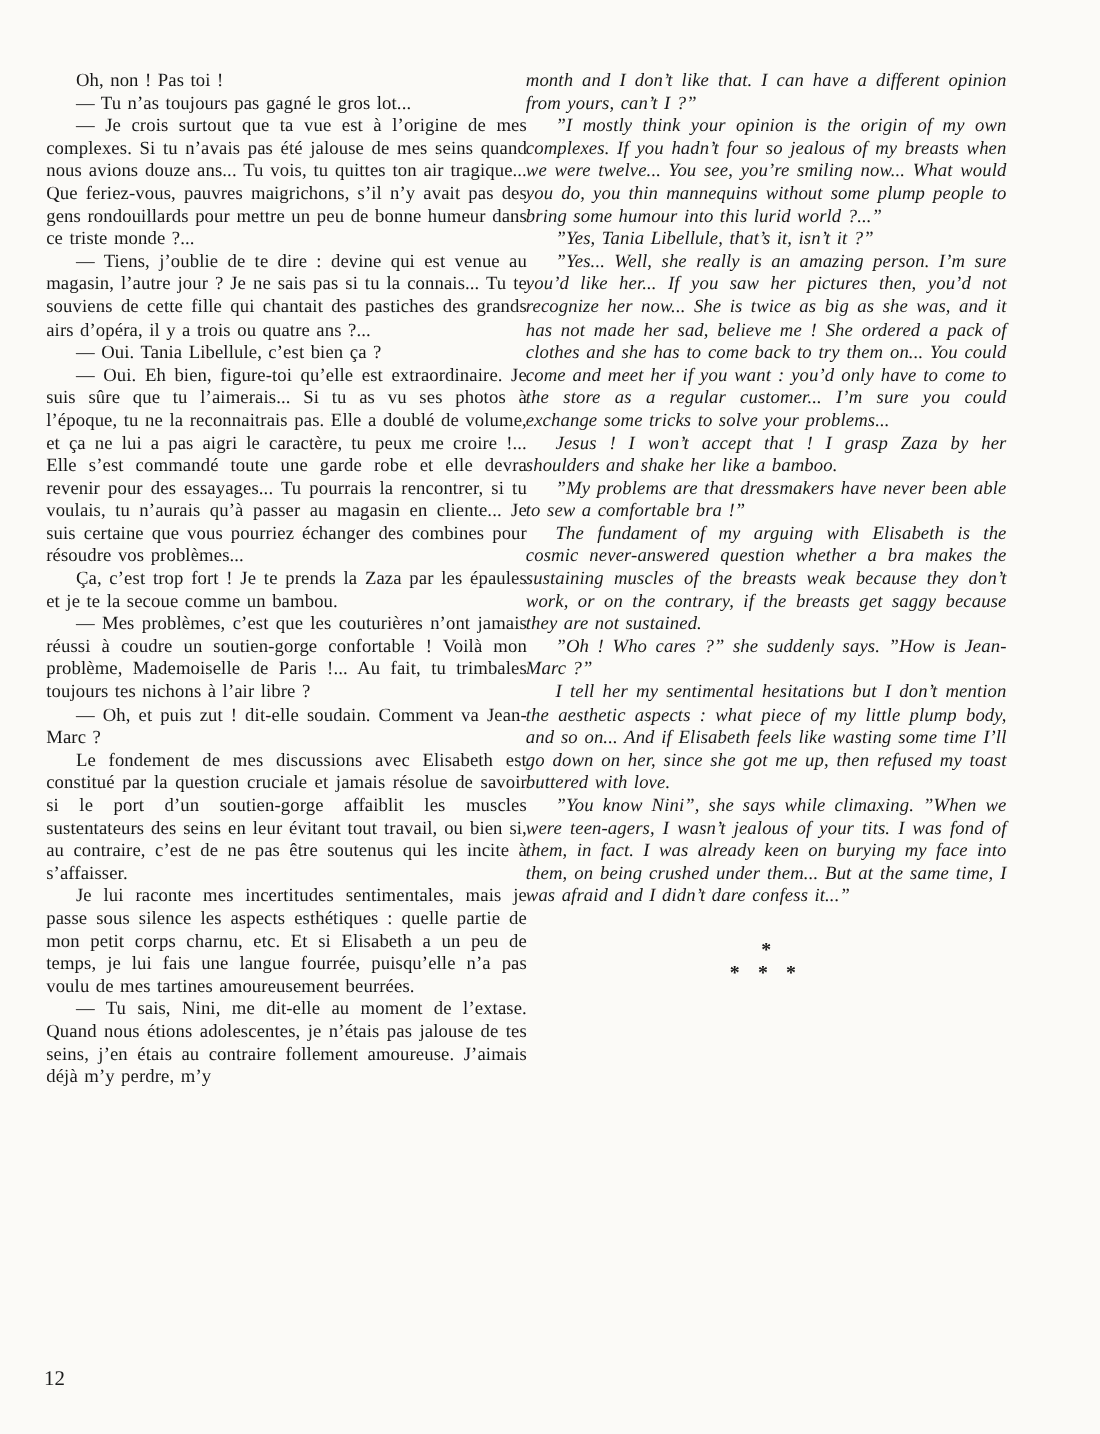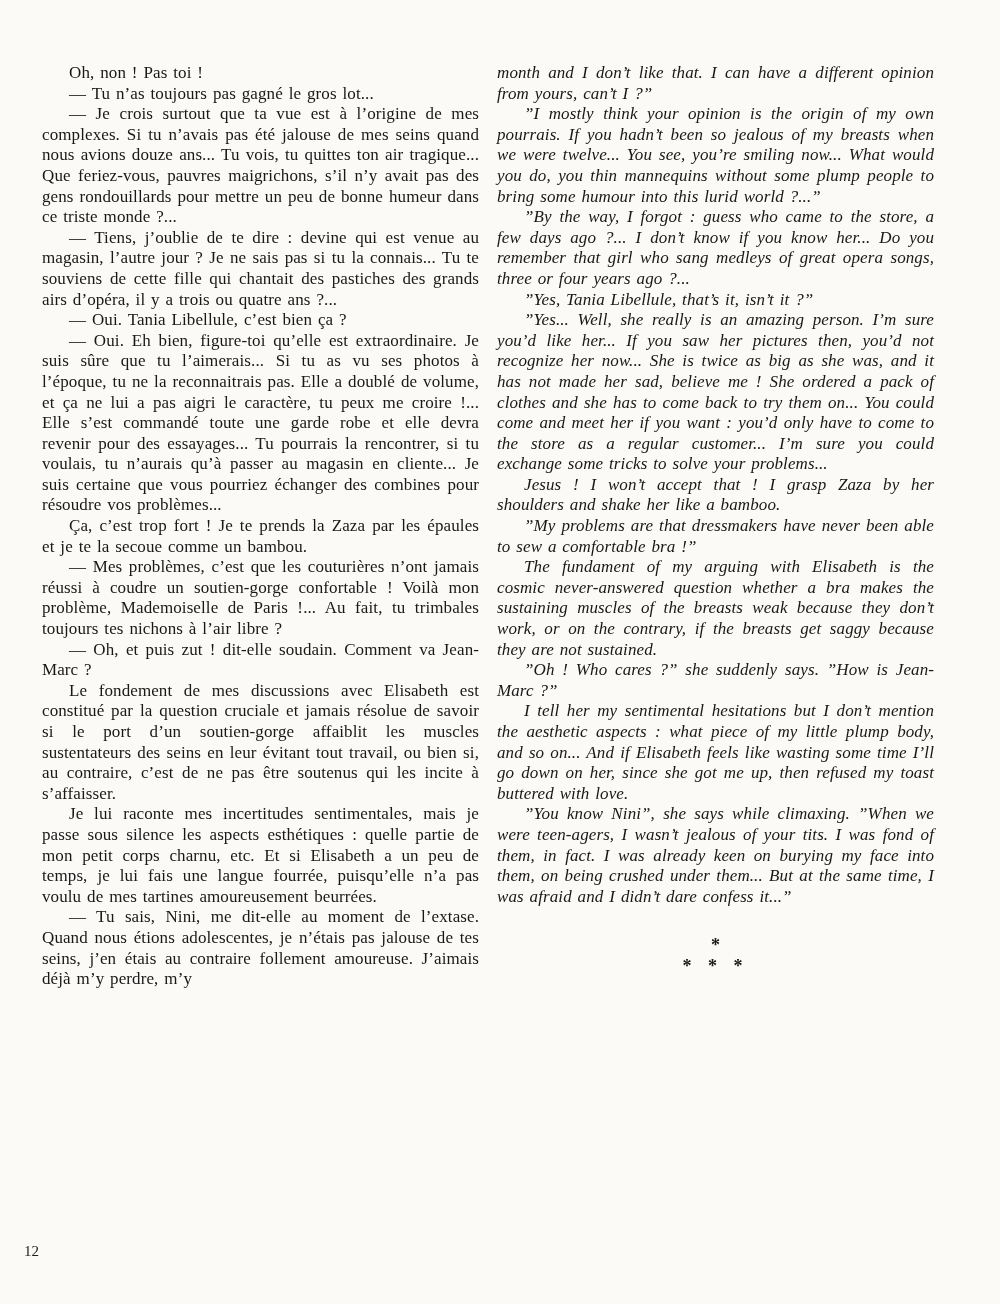--- a/index.html
+++ b/index.html
@@ -21,42 +21,42 @@
   .col {
     position: absolute;
     top: 63px;
     width: 437px;
     text-align: justify;
     font-size: 17px;
     line-height: 20.6px;
     letter-spacing: 0.1px;
   }
   .col-left  { left: 42px; }
-  .col-right { left: 497px; font-style: italic; }
+  .col-right { left: 478px; font-style: italic; }
   .col p {
     margin: 0;
     padding: 0;
     text-indent: 27px;
     word-spacing: 1.5px;
   }
   .col p.no-indent { text-indent: 0; }
   .divider {
     margin-top: 28px;
     text-align: center;
     font-style: normal;
     font-size: 18px;
     line-height: 21px;
     font-weight: bold;
   }
   .divider .stars { letter-spacing: 6px; }
   .page-number {
     position: absolute;
-    left: 24px;
+    left: 40px;
     top: 1243px;
-    font-size: 15px;
+    font-size: 19px;
     color: #1c1c1c;
   }
 </style>
 </head>
 <body>
 
 <div class="page">
 
   <div class="col col-left">
     <p>Oh, non ! Pas toi !</p>
@@ -68,22 +68,21 @@
     <p>Ça, c’est trop fort ! Je te prends la Zaza par les épaules et je te la secoue comme un bambou.</p>
     <p>— Mes problèmes, c’est que les couturières n’ont jamais réussi à coudre un soutien-gorge confortable ! Voilà mon problème, Mademoiselle de Paris !... Au fait, tu trimbales toujours tes nichons à l’air libre ?</p>
     <p>— Oh, et puis zut ! dit-elle soudain. Comment va Jean-Marc ?</p>
     <p>Le fondement de mes discussions avec Elisabeth est constitué par la question cruciale et jamais résolue de savoir si le port d’un soutien-gorge affaiblit les muscles sustentateurs des seins en leur évitant tout travail, ou bien si, au contraire, c’est de ne pas être soutenus qui les incite à s’affaisser.</p>
     <p>Je lui raconte mes incertitudes sentimentales, mais je passe sous silence les aspects esthétiques : quelle partie de mon petit corps charnu, etc. Et si Elisabeth a un peu de temps, je lui fais une langue fourrée, puisqu’elle n’a pas voulu de mes tartines amoureusement beurrées.</p>
     <p>— Tu sais, Nini, me dit-elle au moment de l’extase. Quand nous étions adolescentes, je n’étais pas jalouse de tes seins, j’en étais au contraire follement amoureuse. J’aimais déjà m’y perdre, m’y</p>
   </div>
 
   <div class="col col-right">
     <p class="no-indent">month and I don’t like that. I can have a different opinion from yours, can’t I ?”</p>
-    <p>”I mostly think your opinion is the origin of my own pourrais. If you hadn’t been so jealous of my breasts when we were twelve... You see, you’re smiling now... What would you do, you thin mannequins without some plump people to bring some humour into this lurid world ?...”</p>
-    <p>”By the way, I forgot : guess who came to the store, a few days ago ?... I don’t know if you know her... Do you remember that girl who sang medleys of great opera songs, three or four years ago ?...</p>
+    <p>”I mostly think your opinion is the origin of my own complexes. If you hadn’t four so jealous of my breasts when we were twelve... You see, you’re smiling now... What would you do, you thin mannequins without some plump people to bring some humour into this lurid world ?...”</p>
     <p>”Yes, Tania Libellule, that’s it, isn’t it ?”</p>
     <p>”Yes... Well, she really is an amazing person. I’m sure you’d like her... If you saw her pictures then, you’d not recognize her now... She is twice as big as she was, and it has not made her sad, believe me ! She ordered a pack of clothes and she has to come back to try them on... You could come and meet her if you want : you’d only have to come to the store as a regular customer... I’m sure you could exchange some tricks to solve your problems...</p>
     <p>Jesus ! I won’t accept that ! I grasp Zaza by her shoulders and shake her like a bamboo.</p>
     <p>”My problems are that dressmakers have never been able to sew a comfortable bra !”</p>
     <p>The fundament of my arguing with Elisabeth is the cosmic never-answered question whether a bra makes the sustaining muscles of the breasts weak because they don’t work, or on the contrary, if the breasts get saggy because they are not sustained.</p>
     <p>”Oh ! Who cares ?” she suddenly says. ”How is Jean-Marc ?”</p>
     <p>I tell her my sentimental hesitations but I don’t mention the aesthetic aspects : what piece of my little plump body, and so on... And if Elisabeth feels like wasting some time I’ll go down on her, since she got me up, then refused my toast buttered with love.</p>
     <p>”You know Nini”, she says while climaxing. ”When we were teen-agers, I wasn’t jealous of your tits. I was fond of them, in fact. I was already keen on burying my face into them, on being crushed under them... But at the same time, I was afraid and I didn’t dare confess it...”</p>
 
     <div class="divider">

